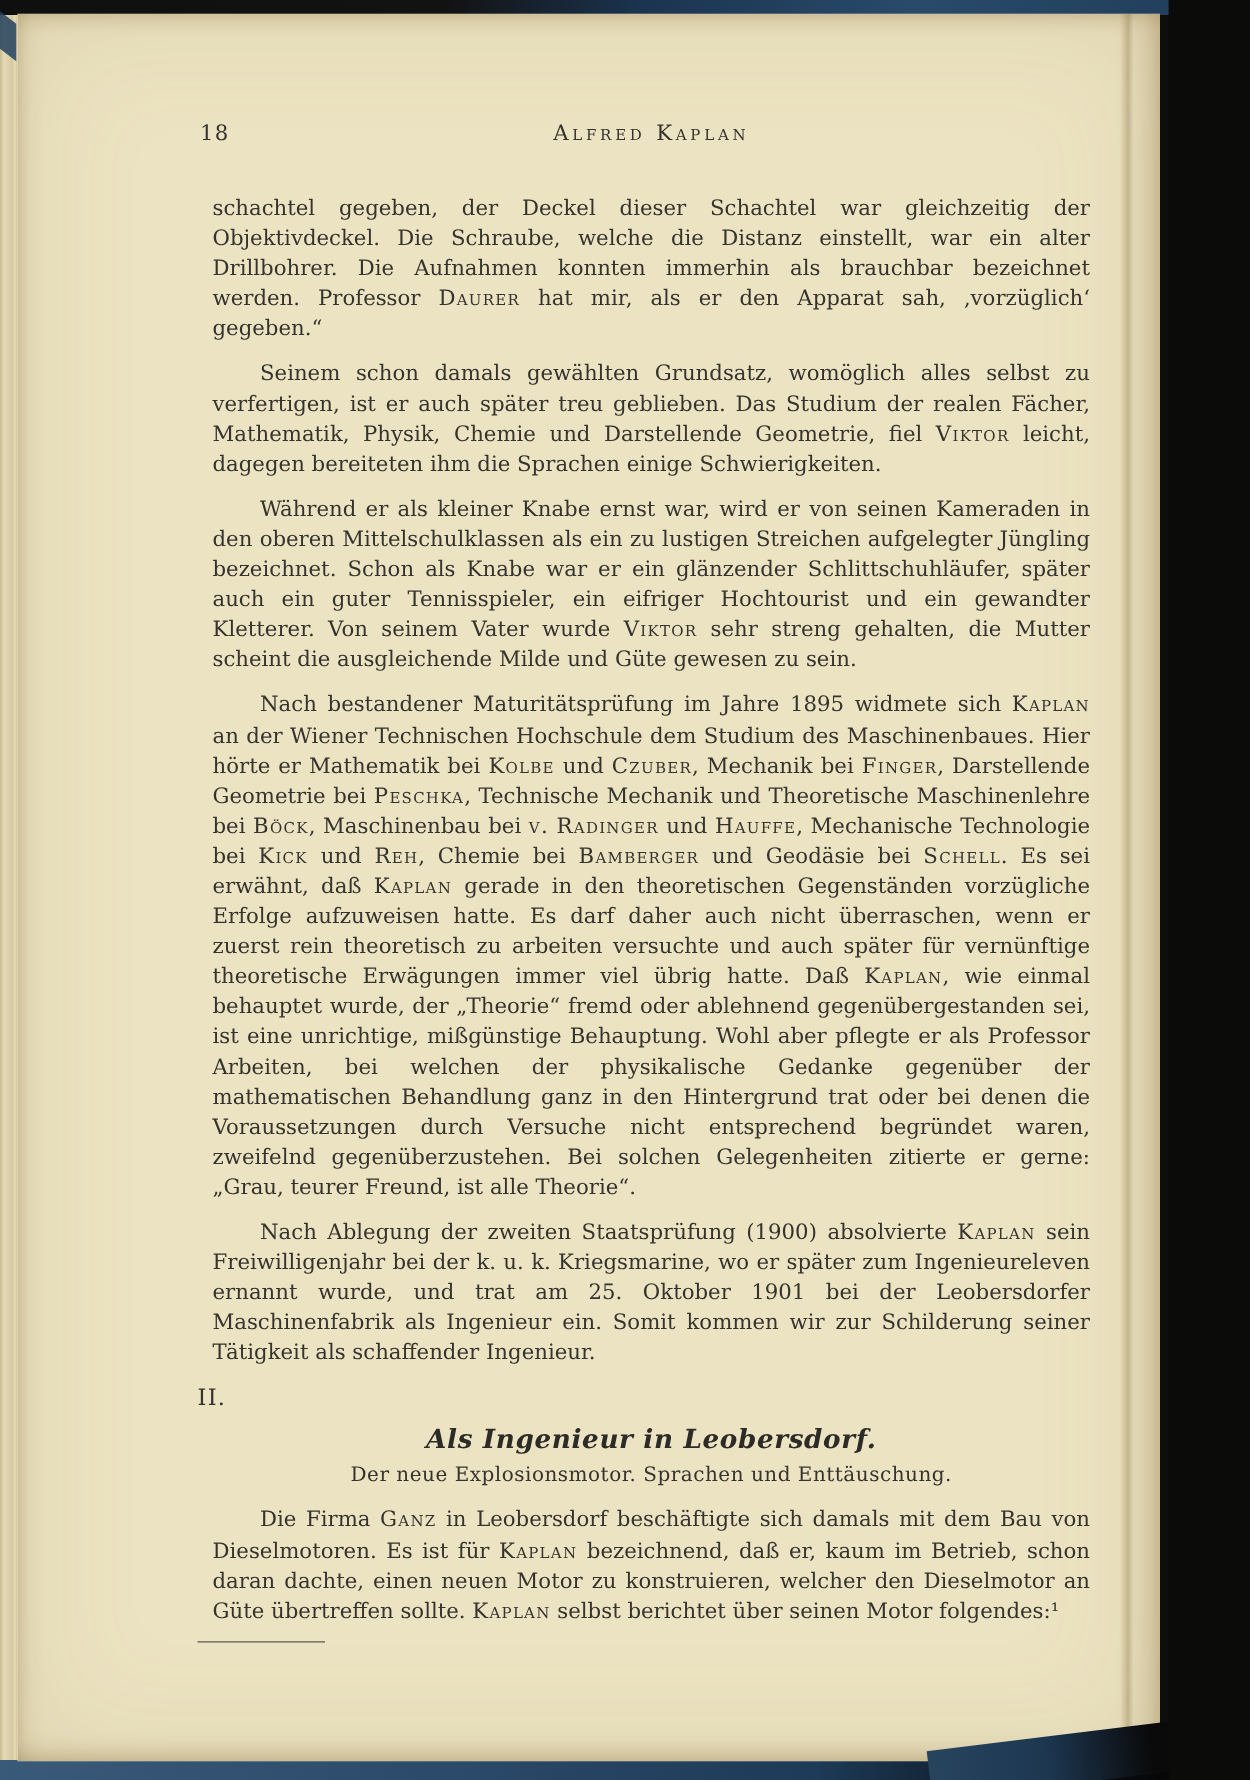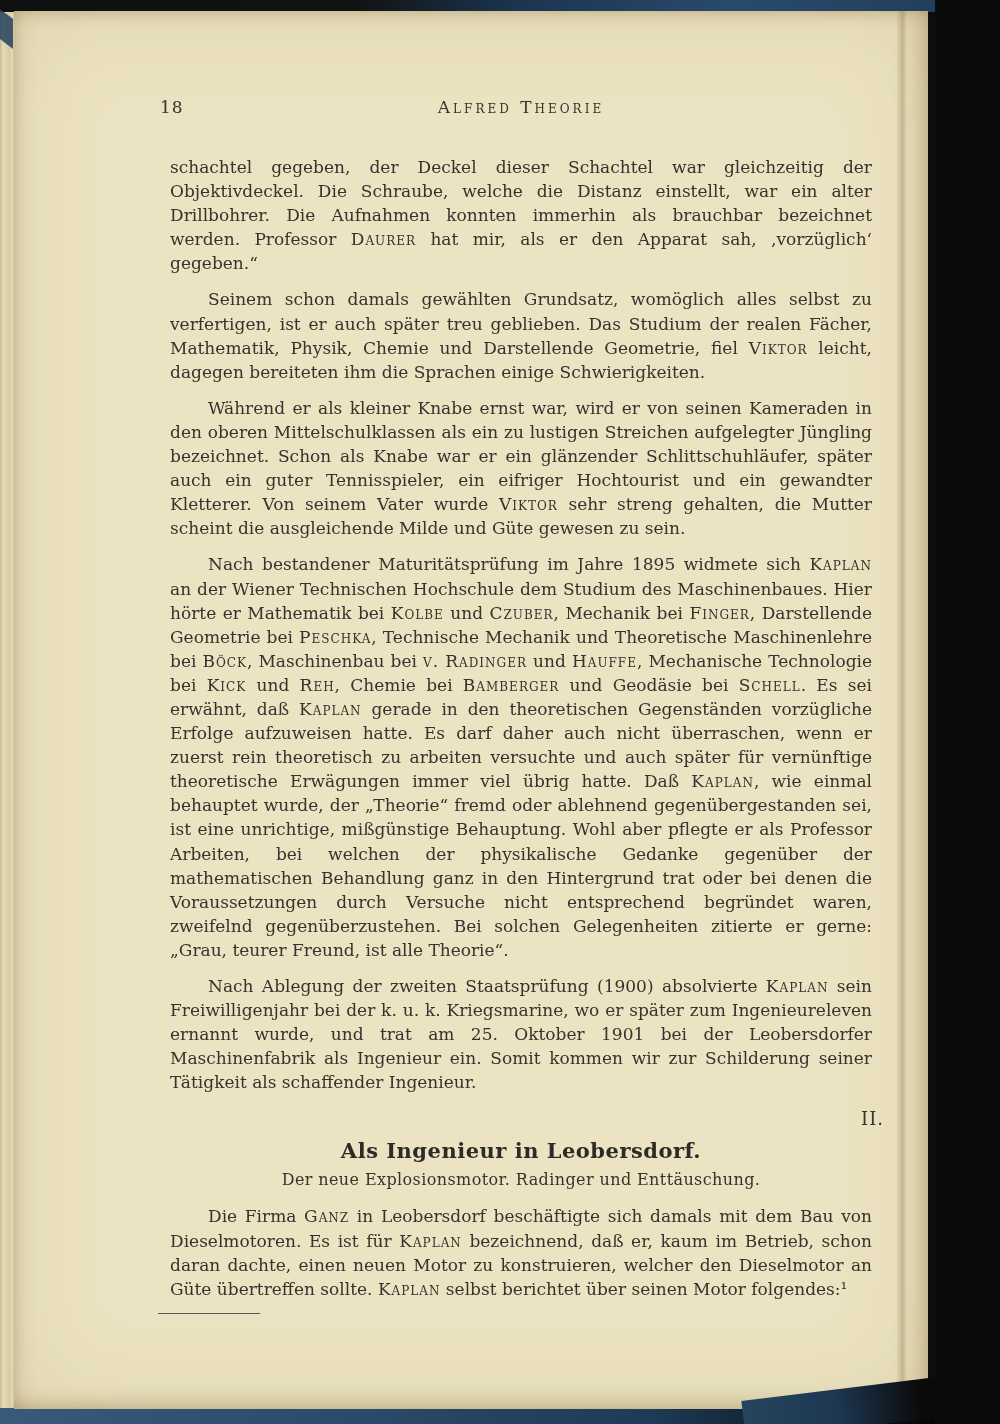--- a/index.html
+++ b/index.html
@@ -30,57 +30,57 @@
 
   .page-header{position:absolute;left:144px;width:726px;top:86px;text-align:center;color:#35332e;}
   .page-num{position:absolute;left:2px;top:0;font-size:17px;letter-spacing:1px;}
   .running-title{font-variant:small-caps;letter-spacing:3px;font-size:17px;}
 
   .content{position:absolute;left:144px;width:726px;top:132px;color:#35332e;}
   .body-p{margin:12px;text-align:justify;font-size:17px;line-height:24.1px;hyphens:auto;-webkit-hyphens:auto;}
   .body-p.indent{text-indent:38px;}
   .sc{font-variant:small-caps;letter-spacing:1px;}
 
-  .section-numeral{text-align:right;font-size:18px;margin-top:14px;letter-spacing:1px;}
-  .section-title{text-align:center;font-size:21px;font-weight:bold;margin:9px 0 7px 0;letter-spacing:.5px;color:#2d2b27;}
+  .section-numeral{text-align:left;font-size:18px;margin-top:14px;letter-spacing:1px;}
+  .section-title{text-align:center;font-size:21px;font-weight:bold;margin:9px 0 7px 0;letter-spacing:.5px;color:#2d2b27;font-style:italic;}
   .section-subtitle{text-align:center;font-size:16px;letter-spacing:.4px;margin:0 0 15px 0;}
 
   .footnote-rule{width:102px;border:0;border-top:1.5px solid #5a5750;margin:9px 0 5px 0;}
   .footnote{font-size:15.2px;line-height:22px;text-indent:36px;text-align:justify;}
 </style>
 </head>
 <body>
 
 <div class="book">
   <div class="cover-top"></div>
   <div class="edge-stack"></div>
   <div class="cover-sliver"></div>
 
   <div class="page" lang="de">
     <div class="fold-line"></div>
     <div class="mark mark-a"></div>
     <div class="mark mark-b"></div>
 
     <div class="page-header">
       <span class="page-num">18</span>
-      <span class="running-title">Alfred Theorie</span>
+      <span class="running-title">Alfred Kaplan</span>
     </div>
 
     <div class="content">
       <div>
           <p class="body-p">schachtel gegeben, der Deckel dieser Schachtel war gleichzeitig der Objektivdeckel. Die Schraube, welche die Distanz einstellt, war ein alter Drillbohrer. Die Aufnahmen konnten immerhin als brauchbar bezeichnet werden. Professor <span class="sc">Daurer</span> hat mir, als er den Apparat sah, ‚vorzüglich‘ gegeben.“</p>
           <p class="body-p indent">Seinem schon damals gewählten Grundsatz, womöglich alles selbst zu verfertigen, ist er auch später treu geblieben. Das Studium der realen Fächer, Mathematik, Physik, Chemie und Darstellende Geometrie, fiel <span class="sc">Viktor</span> leicht, dagegen bereiteten ihm die Sprachen einige Schwierigkeiten.</p>
           <p class="body-p indent">Während er als kleiner Knabe ernst war, wird er von seinen Kameraden in den oberen Mittelschulklassen als ein zu lustigen Streichen aufgelegter Jüngling bezeichnet. Schon als Knabe war er ein glänzender Schlittschuhläufer, später auch ein guter Tennisspieler, ein eifriger Hochtourist und ein gewandter Kletterer. Von seinem Vater wurde <span class="sc">Viktor</span> sehr streng gehalten, die Mutter scheint die ausgleichende Milde und Güte gewesen zu sein.</p>
           <p class="body-p indent">Nach bestandener Maturitätsprüfung im Jahre 1895 widmete sich <span class="sc">Kaplan</span> an der Wiener Technischen Hochschule dem Studium des Maschinenbaues. Hier hörte er Mathematik bei <span class="sc">Kolbe</span> und <span class="sc">Czuber</span>, Mechanik bei <span class="sc">Finger</span>, Darstellende Geometrie bei <span class="sc">Peschka</span>, Technische Mechanik und Theoretische Maschinenlehre bei <span class="sc">Böck</span>, Maschinenbau bei <span class="sc">v.</span> <span class="sc">Radinger</span> und <span class="sc">Hauffe</span>, Mechanische Technologie bei <span class="sc">Kick</span> und <span class="sc">Reh</span>, Chemie bei <span class="sc">Bamberger</span> und Geodäsie bei <span class="sc">Schell</span>. Es sei erwähnt, daß <span class="sc">Kaplan</span> gerade in den theoretischen Gegenständen vorzügliche Erfolge aufzuweisen hatte. Es darf daher auch nicht überraschen, wenn er zuerst rein theoretisch zu arbeiten versuchte und auch später für vernünftige theoretische Erwägungen immer viel übrig hatte. Daß <span class="sc">Kaplan</span>, wie einmal behauptet wurde, der „Theorie“ fremd oder ablehnend gegenübergestanden sei, ist eine unrichtige, mißgünstige Behauptung. Wohl aber pflegte er als Professor Arbeiten, bei welchen der physikalische Gedanke gegenüber der mathematischen Behandlung ganz in den Hintergrund trat oder bei denen die Voraussetzungen durch Versuche nicht entsprechend begründet waren, zweifelnd gegenüberzustehen. Bei solchen Gelegenheiten zitierte er gerne: „Grau, teurer Freund, ist alle Theorie“.</p>
           <p class="body-p indent">Nach Ablegung der zweiten Staatsprüfung (1900) absolvierte <span class="sc">Kaplan</span> sein Freiwilligenjahr bei der k. u. k. Kriegsmarine, wo er später zum Ingenieureleven ernannt wurde, und trat am 25. Oktober 1901 bei der Leobersdorfer Maschinenfabrik als Ingenieur ein. Somit kommen wir zur Schilderung seiner Tätigkeit als schaffender Ingenieur.</p>
         </div>
 
       <div class="section-numeral">II.</div>
       <div class="section-title">Als Ingenieur in Leobersdorf.</div>
-      <div class="section-subtitle">Der neue Explosionsmotor.  Radinger und Enttäuschung.</div>
+      <div class="section-subtitle">Der neue Explosionsmotor.  Sprachen und Enttäuschung.</div>
 
       <div>
           <p class="body-p indent">Die Firma <span class="sc">Ganz</span> in Leobersdorf beschäftigte sich damals mit dem Bau von Dieselmotoren. Es ist für <span class="sc">Kaplan</span> bezeichnend, daß er, kaum im Betrieb, schon daran dachte, einen neuen Motor zu konstruieren, welcher den Dieselmotor an Güte übertreffen sollte. <span class="sc">Kaplan</span> selbst berichtet über seinen Motor folgendes:¹</p>
         </div>
 
       <hr class="footnote-rule">
     </div>
   </div>
 
   <div class="corner-wedge"></div>

